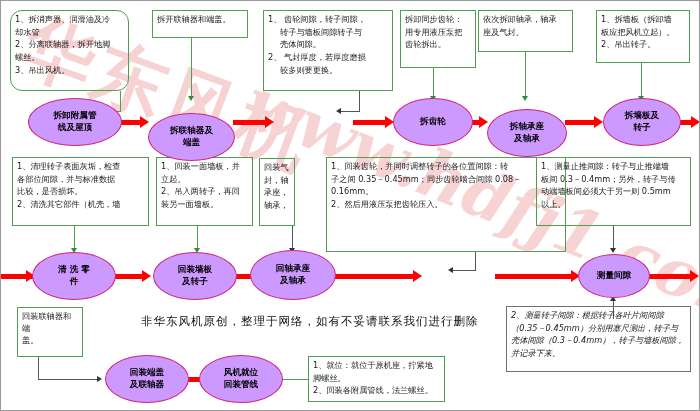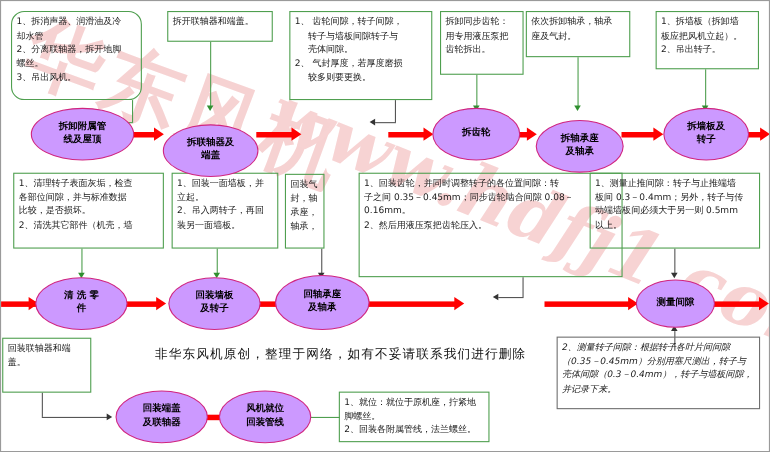--- a/index.html
+++ b/index.html
@@ -307,21 +307,21 @@
   <div class="rhead" style="left:141px;top:269px;"></div>
   <div class="rarrow" style="left:234px;top:272.5px;width:24px;"></div>
   <div class="rhead" style="left:256px;top:269px;"></div>
   <div class="rarrow" style="left:330px;top:272.5px;width:86px;"></div>
   <div class="rhead" style="left:412px;top:269px;"></div>
   <div class="rarrow" style="left:494px;top:272.5px;width:80px;"></div>
   <div class="rhead" style="left:570px;top:269px;"></div>
   <div class="rarrow" style="left:647px;top:272.5px;width:43px;"></div>
   <div class="rhead" style="left:689px;top:269px;"></div>
 
-  <div class="nbox" style="left:1px;top:306px;width:81px;height:50px;">
+  <div class="nbox" style="left:16px;top:306px;width:66px;height:50px;">
     <p>回装联轴器和端</p>
     <p>盖。</p>
   </div>
 
   <div class="nbox gray" style="left:505px;top:305px;width:185px;height:66px;font-style:italic;">
     <p class="ind">2、测量转子间隙：根据转子各叶片间间隙</p>
     <p>（0.35－0.45mm）分别用塞尺测出，转子与</p>
     <p>壳体间隙（0.3－0.4mm），转子与墙板间隙，</p>
     <p>并记录下来。</p>
   </div>

